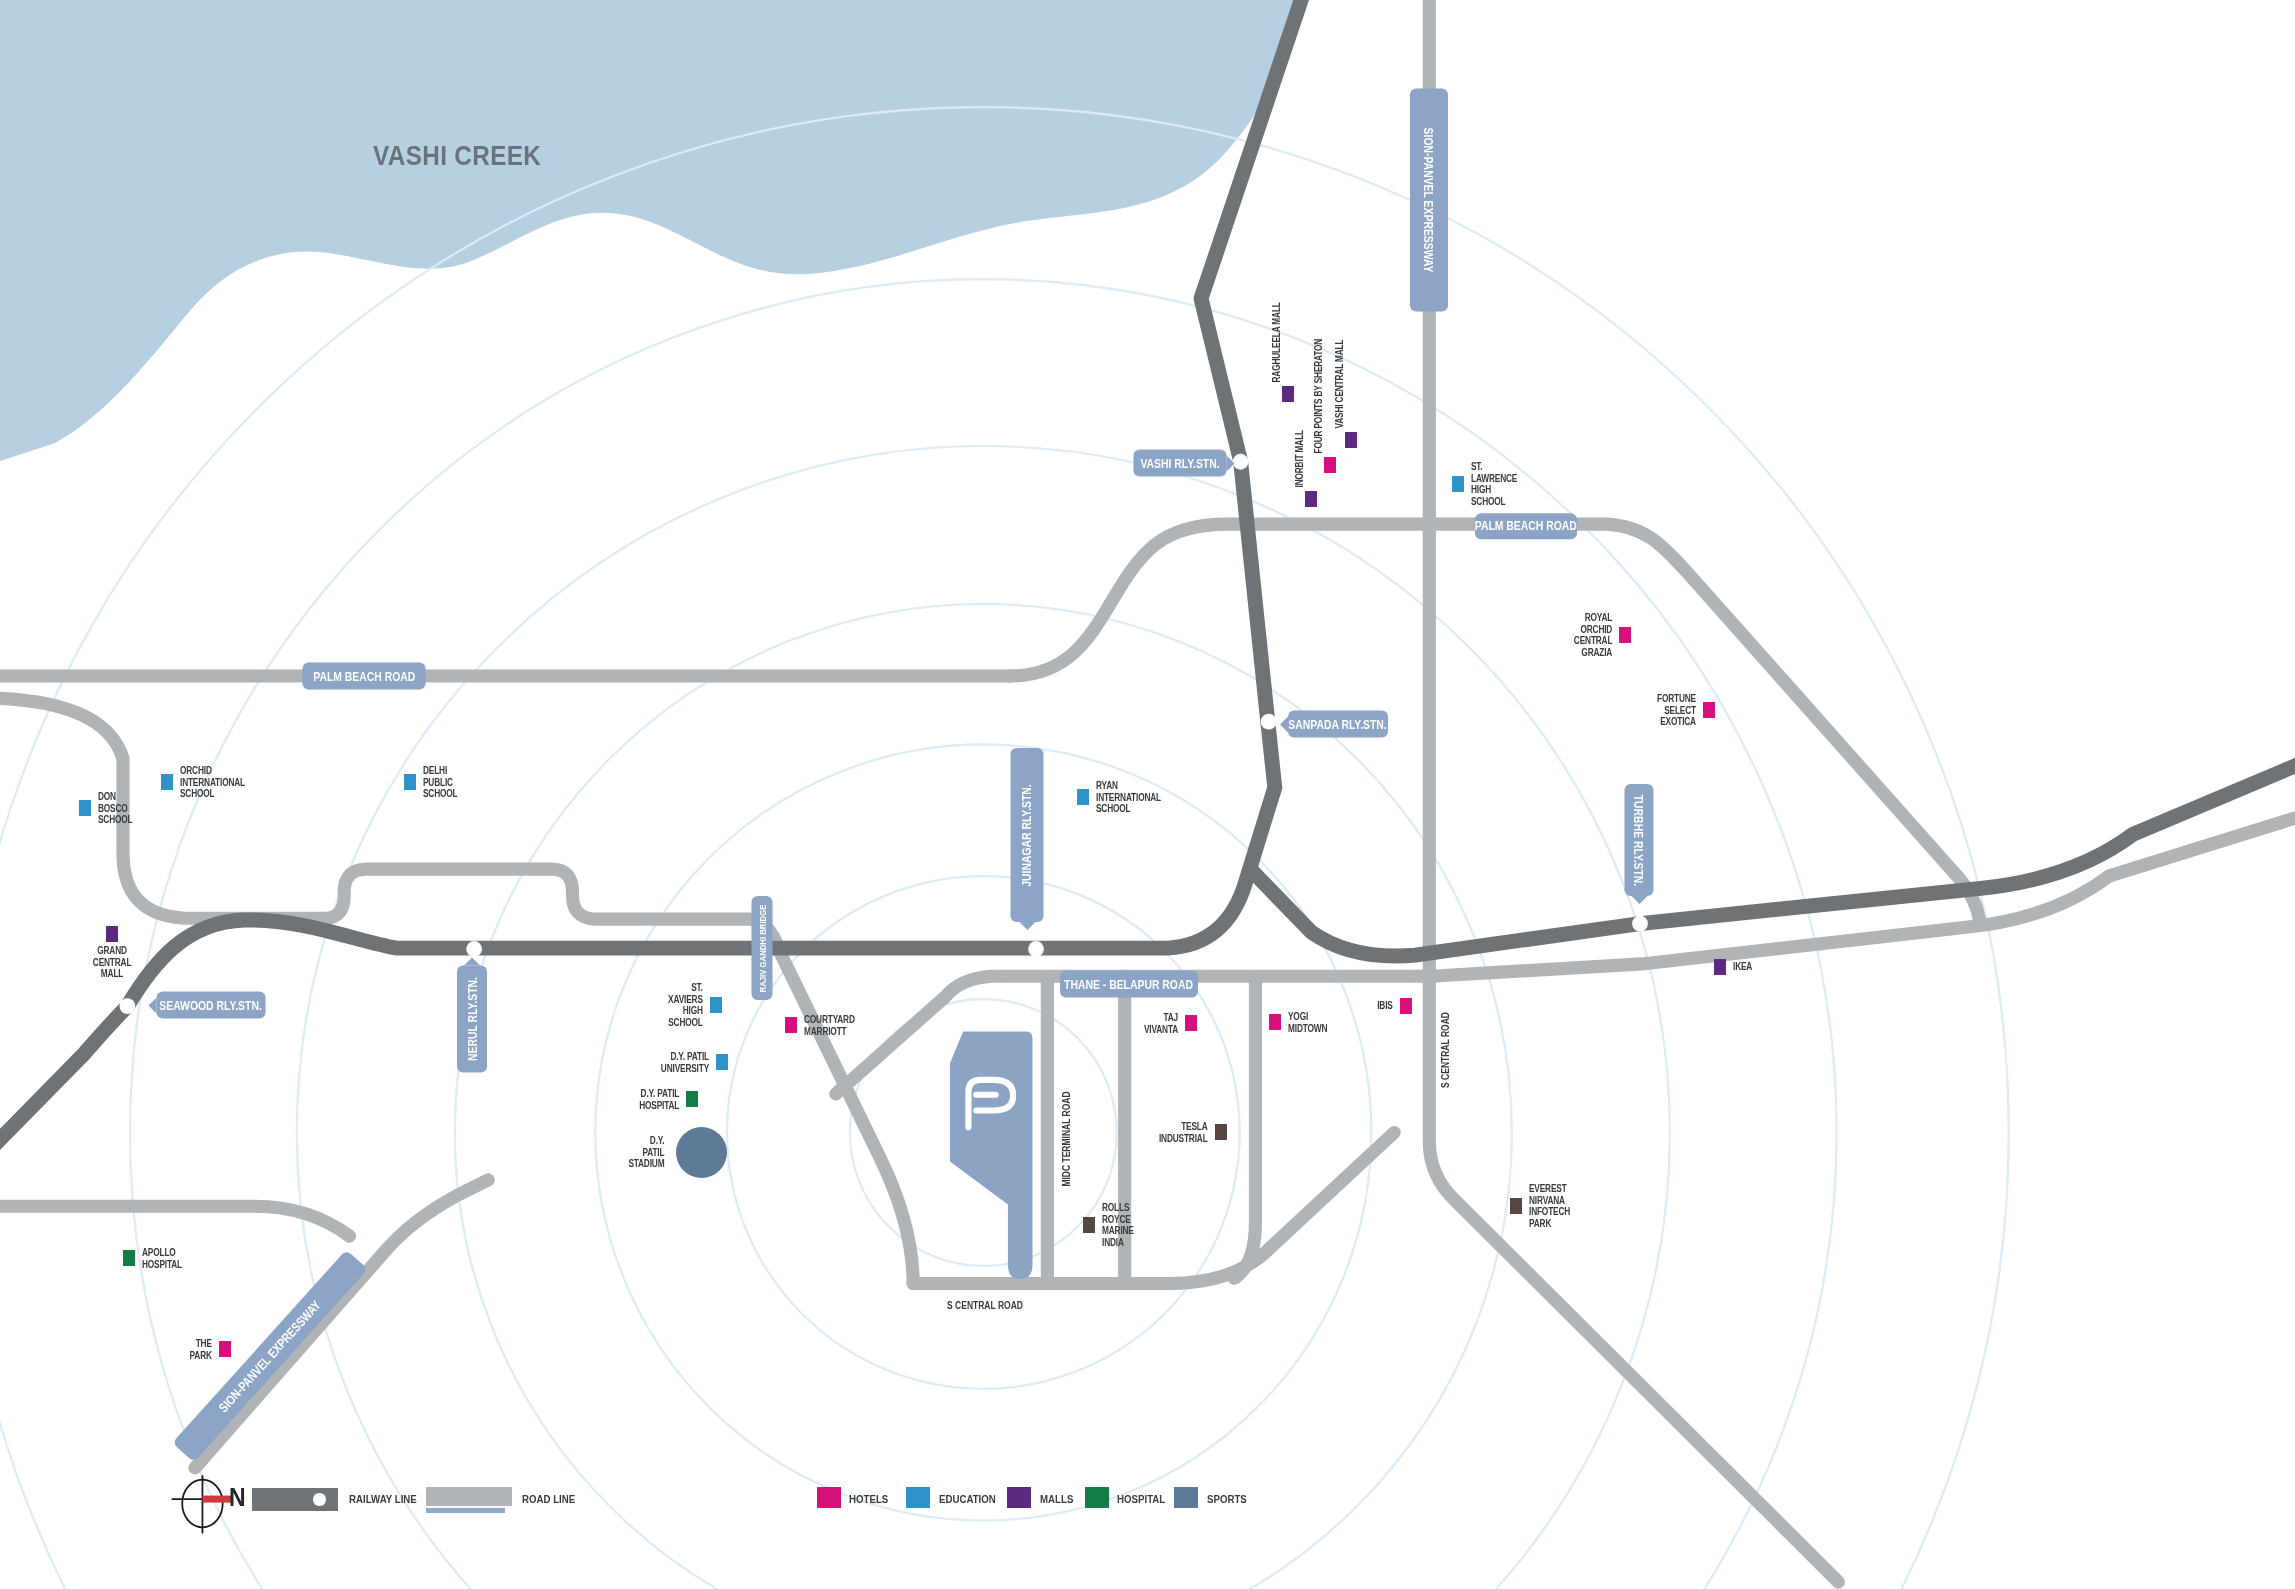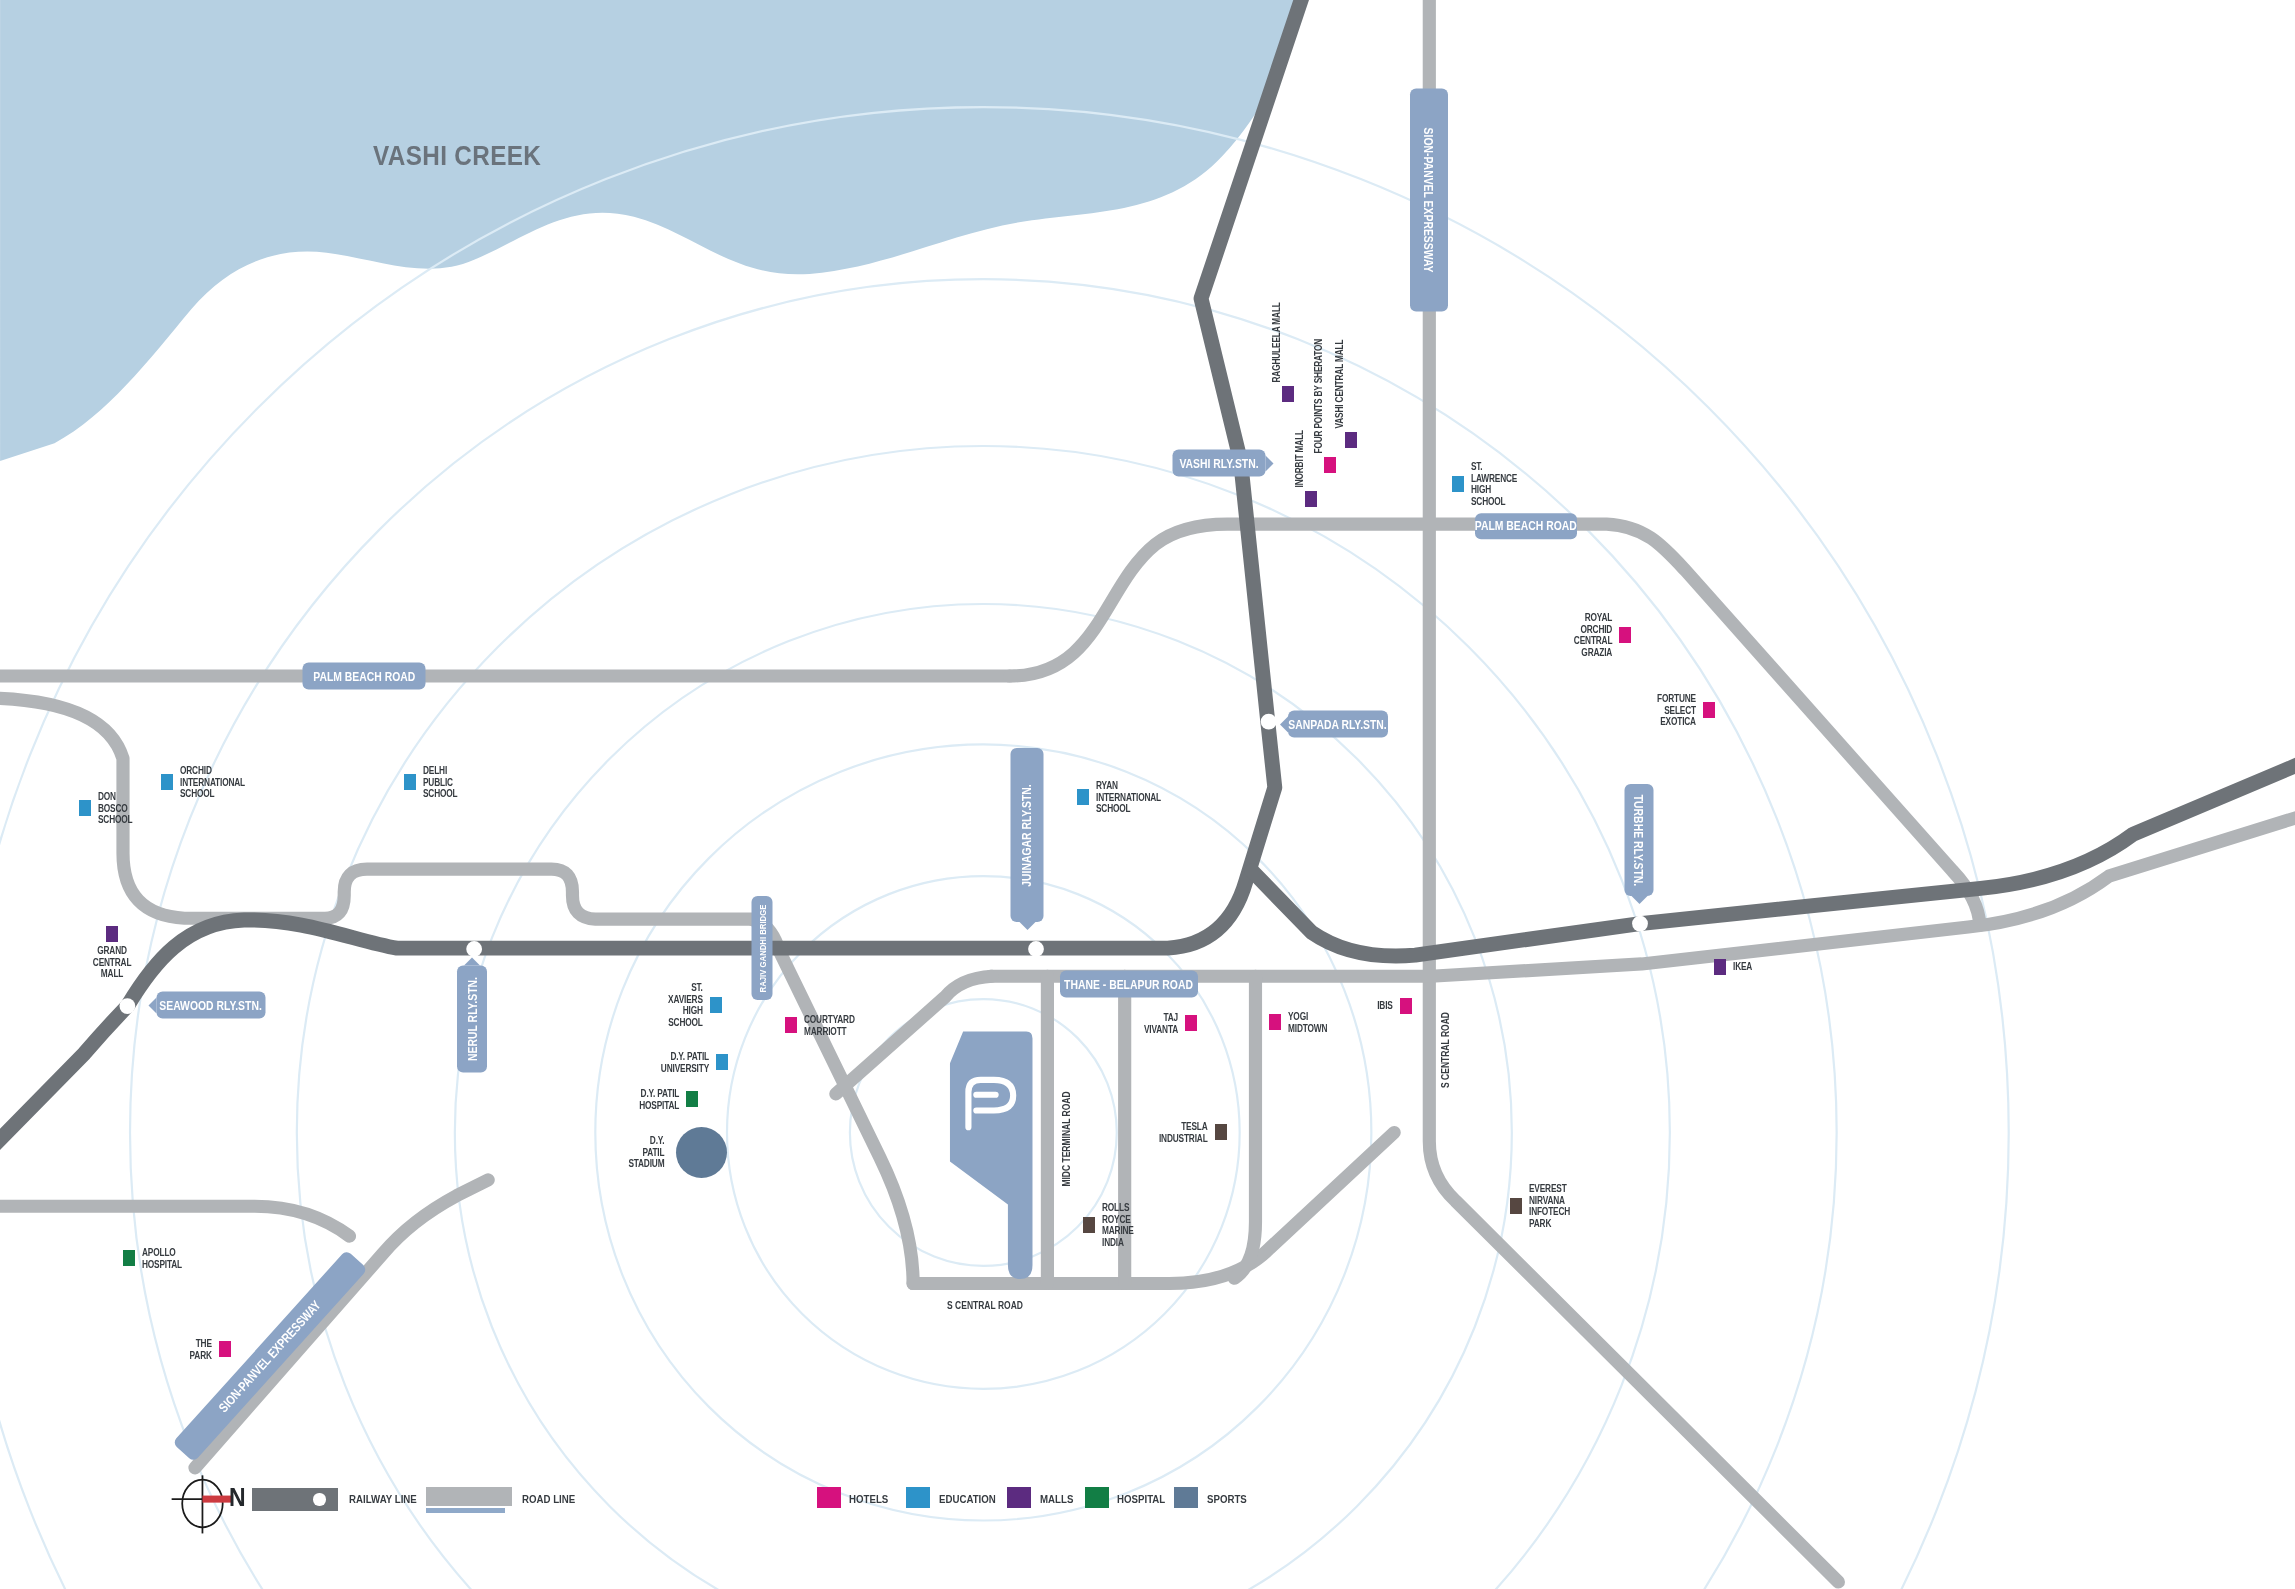--- a/index.html
+++ b/index.html
@@ -125,21 +125,21 @@
       </div>
       <div class="badge v-down" style="left: 1429px; top: 200px; width: 38px; height: 223px;">
         <span class="bt">SION-PANVEL EXPRESSWAY</span>
       </div>
       <div class="badge rot" style="left: 270px; top: 1356px; width: 260px; height: 29px;">
         <span class="bt">SION-PANVEL EXPRESSWAY</span>
       </div>
       <div class="badge v-up small" style="left: 762px; top: 948px; width: 21px; height: 104px;">
         <span class="bt">RAJIV GANDHI BRIDGE</span>
       </div>
-      <div class="badge " style="left: 1180px; top: 463px; width: 93px; height: 27px; margin-left: 39px;">
+      <div class="badge " style="left: 1180px; top: 463px; width: 93px; height: 27px;">
         <span class="bt">VASHI RLY.STN.</span>
         <span class="arrow right"></span>
       </div>
       <div class="badge " style="left: 1338px; top: 724px; width: 100px; height: 27px;">
         <span class="bt">SANPADA RLY.STN.</span>
         <span class="arrow left"></span>
       </div>
       <div class="badge " style="left: 211px; top: 1005px; width: 109px; height: 27px;">
         <span class="bt">SEAWOOD RLY.STN.</span>
         <span class="arrow left"></span>

